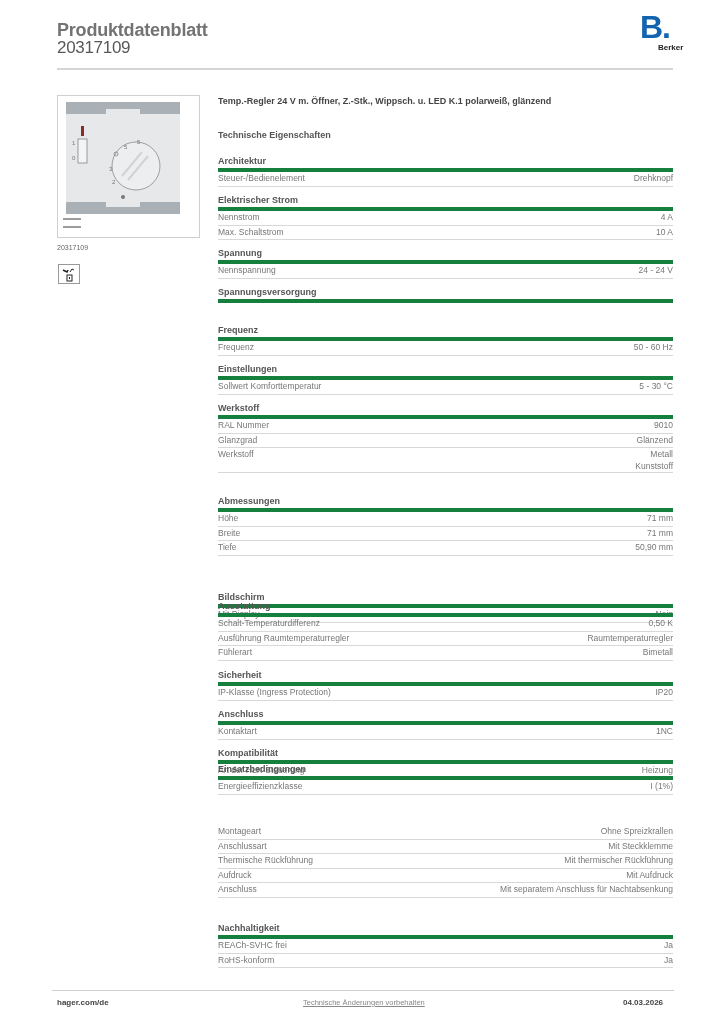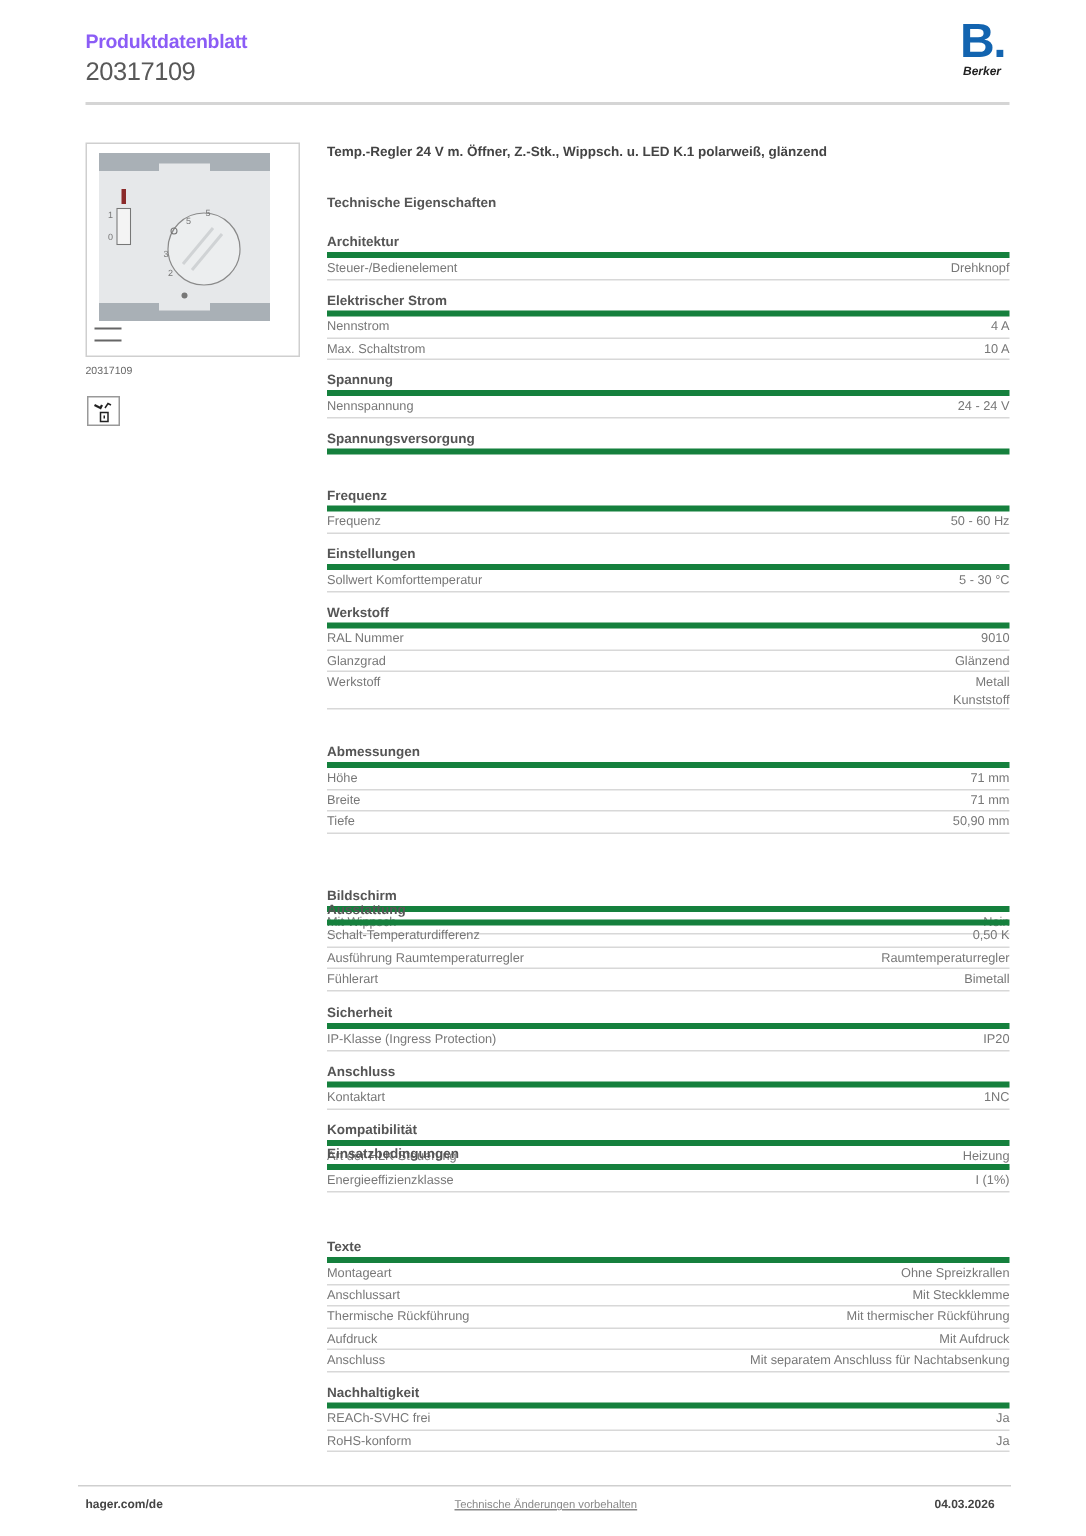--- a/index.html
+++ b/index.html
@@ -2,35 +2,35 @@
 <html><head>
 <meta charset="utf-8">
 <style>
   html, body { margin: 0; padding: 0; background: #ffffff; }
   body {
     width: 724px; height: 1024px; position: relative; overflow: hidden;
     font-family: "Liberation Sans", sans-serif; color: #555;
   }
   .header-title {
     position: absolute; left: 57px; top: 20px;
-    font-size: 13px; font-weight: bold; color: #8b5cf6; letter-spacing: -0.2px;
+    font-size: 18px; font-weight: bold; color: #737373; letter-spacing: -0.2px;
   }
   .header-id {
     position: absolute; left: 57px; top: 38px;
     font-size: 17px; color: #585858; letter-spacing: -0.3px;
   }
   .logo {
     position: absolute; left: 640px; top: 15px; width: 34px; height: 40px;
   }
   .logo .b {
     position: absolute; left: 0px; top: -4px; font-size: 32px; font-weight: bold;
     color: #1264b0; line-height: 32px; letter-spacing: -1px;
   }
   .logo .name {
-    position: absolute; left: 2px; top: 28px; font-size: 8px; font-weight: bold; color: #222; font-style: italic;
+    position: absolute; left: 18px; top: 28px; font-size: 8px; font-weight: bold; color: #222;
   }
   .hr-top { position: absolute; left: 57px; top: 68px; width: 616px; height: 2px; background: #d5d5d5; }
 
   .product-frame {
     position: absolute; left: 57px; top: 95px; width: 143px; height: 143px;
     border: 1px solid #cfcfcf; box-sizing: border-box; background: #fff;
   }
   .product-label { position: absolute; left: 57px; top: 244px; font-size: 7px; color: #666; }
   .pict {
     position: absolute; left: 58px; top: 264px; width: 22px; height: 20px;
@@ -177,21 +177,21 @@
         <span class="v">71 mm</span>
       </div>
       <div class="row">
         <span class="k">Tiefe</span>
         <span class="v">50,90 mm</span>
       </div>
     </div>
     <div class="spec" style="top: 563px; margin-top: 28px;">
       <div class="sec-h">Bildschirm</div>
       <div class="row">
-        <span class="k">Mit Wippsch</span>
+        <span class="k">Mit Display</span>
         <span class="v">Nein</span>
       </div>
     </div>
     <div class="spec" style="top: 600px;">
       <div class="sec-h">Ausstattung</div>
       <div class="row">
         <span class="k">Schalt-Temperaturdifferenz</span>
         <span class="v">0,50 K</span>
       </div>
       <div class="row">
@@ -225,21 +225,20 @@
       </div>
     </div>
     <div class="spec" style="top: 763px;">
       <div class="sec-h">Einsatzbedingungen</div>
       <div class="row">
         <span class="k">Energieeffizienzklasse</span>
         <span class="v">I (1%)</span>
       </div>
     </div>
     <div class="spec" style="top: 825px;">
-      <div class="sec-h">Texte</div>
       <div class="row">
         <span class="k">Montageart</span>
         <span class="v">Ohne Spreizkrallen</span>
       </div>
       <div class="row">
         <span class="k">Anschlussart</span>
         <span class="v">Mit Steckklemme</span>
       </div>
       <div class="row">
         <span class="k">Thermische Rückführung</span>

